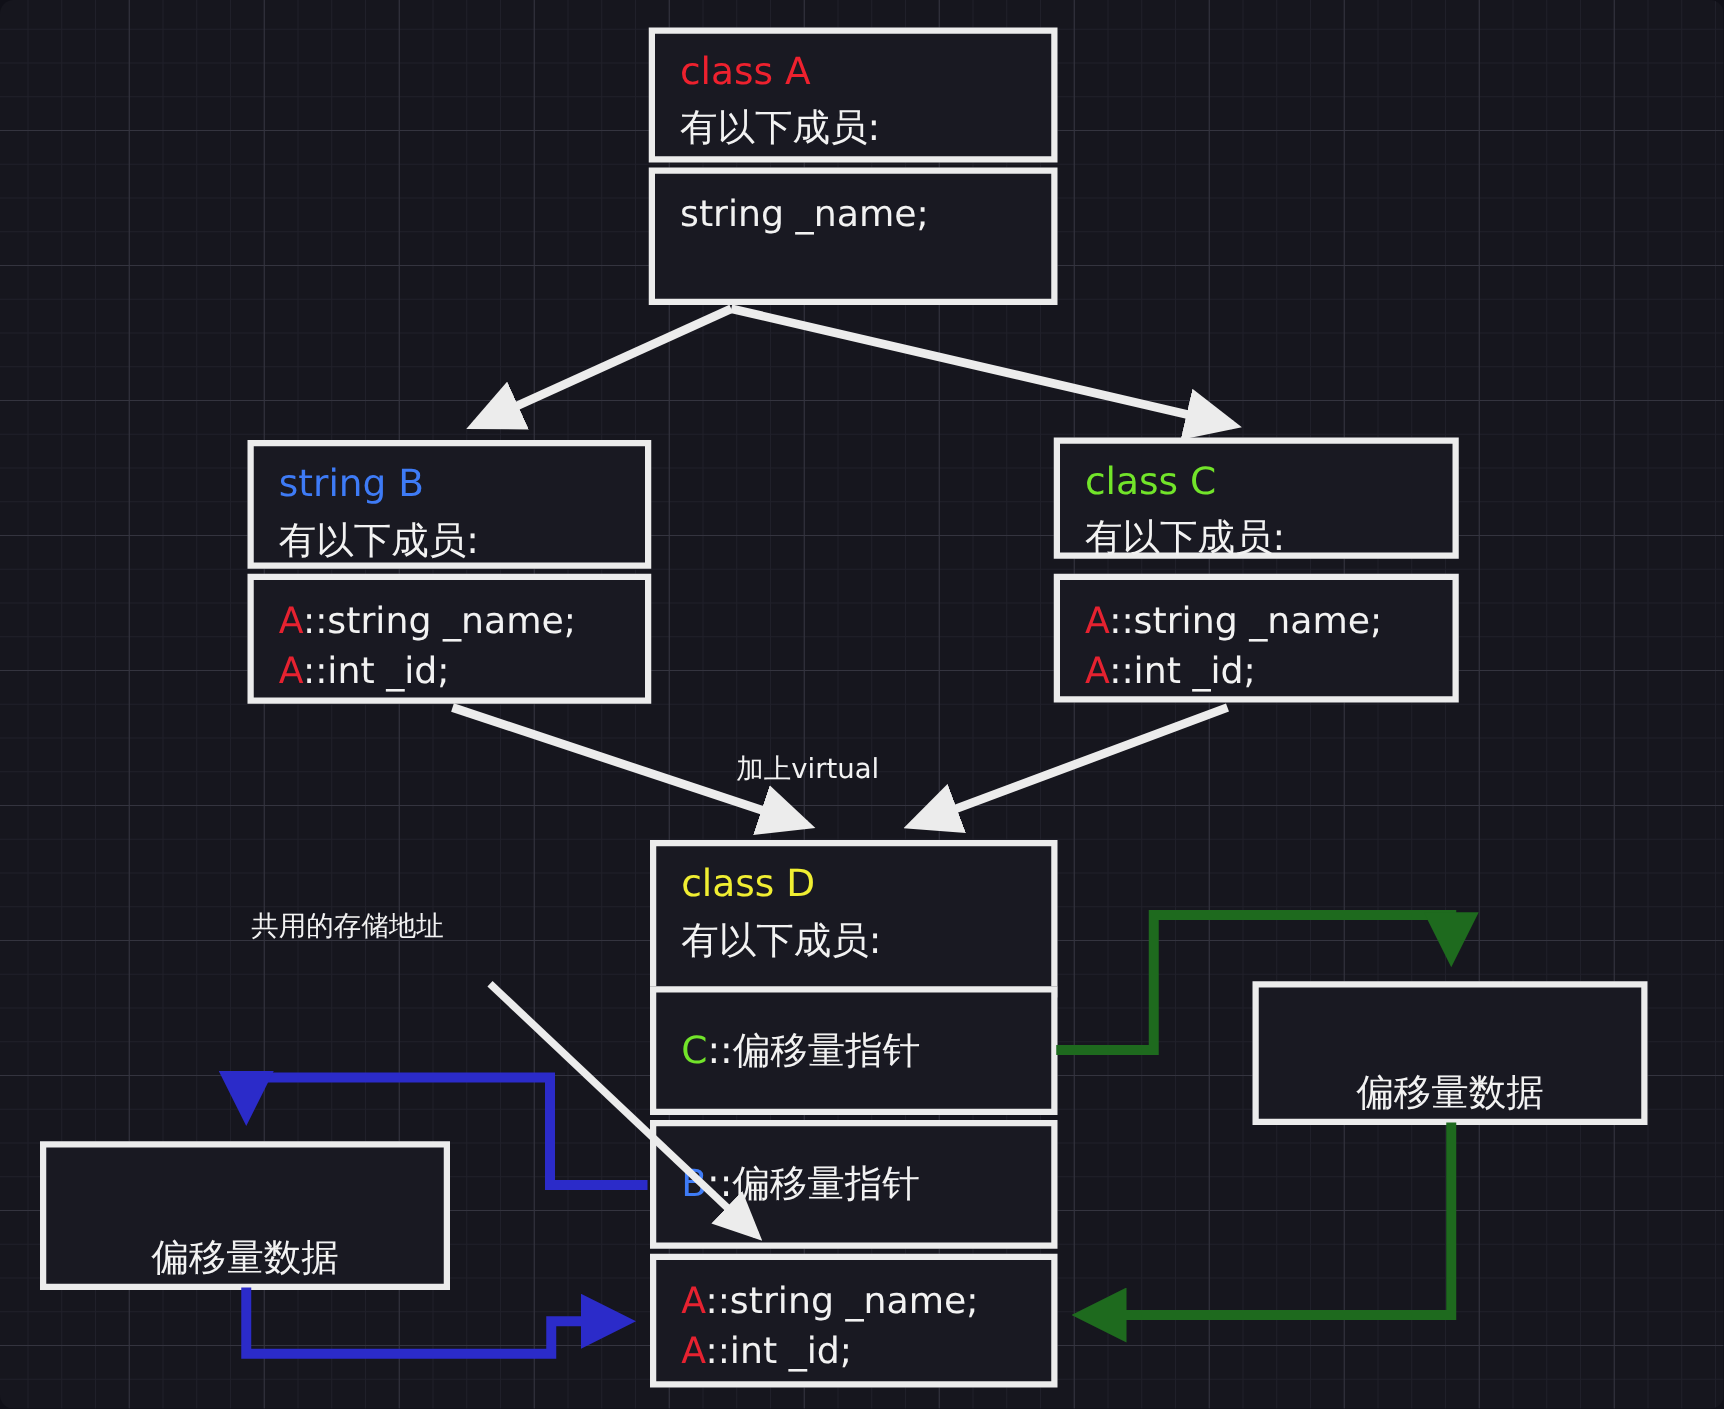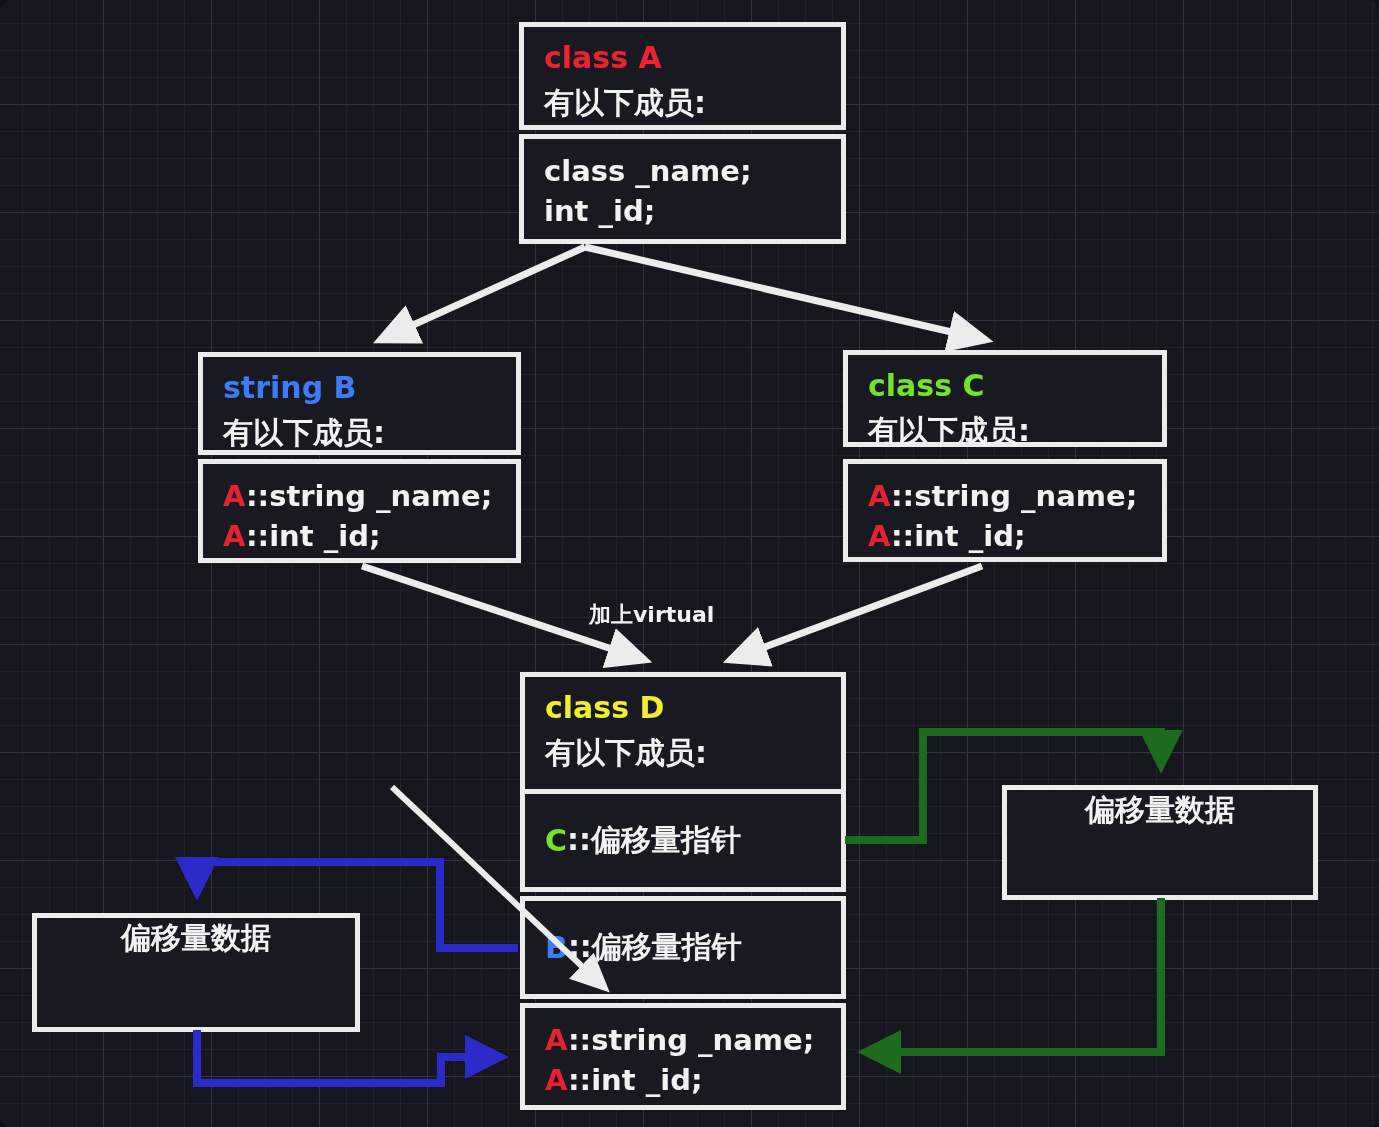--- a/index.html
+++ b/index.html
@@ -10,37 +10,37 @@
     overflow: hidden;
     background-color: #16161e;
     background-image:
       linear-gradient(#34343f 1px, transparent 1px),
       linear-gradient(90deg, #34343f 1px, transparent 1px),
       linear-gradient(#20202a 1px, transparent 1px),
       linear-gradient(90deg, #20202a 1px, transparent 1px);
     background-size: 108px 108px, 108px 108px, 27px 27px, 27px 27px;
     background-position: -5px -4px, -5px -4px, -5px -4px, -5px -4px;
     font-family: "DejaVu Sans", sans-serif;
-    font-weight: bold;
+    font-weight: normal;
     border-radius: 11px;
   }
   .panel {
     position: absolute;
     box-sizing: border-box;
     background: #191922;
     border: 5px solid #ececec;
     color: #f2f2f2;
     z-index: 2;
   }
   .hdr { padding: 8px 0 0 20px; }
   .hdr .line { display: block; font-size: 30px; line-height: 45px; white-space: nowrap; }
   .mem { padding: 12px 0 0 20px; }
   .mem .line { display: block; font-size: 29px; line-height: 40px; white-space: nowrap; }
   .single { display: flex; align-items: center; padding-left: 20px; font-size: 30px; }
-  .center-label { display: flex; align-items: flex-start; justify-content: center; font-size: 30px; }
+  .center-label { display: flex; align-items: flex-end; justify-content: center; font-size: 30px; }
   .floating-label {
     position: absolute;
     font-size: 22px;
     color: #f2f2f2;
     white-space: nowrap;
     z-index: 4;
   }
   svg.overlay {
     position: absolute;
     left: 0; top: 0;
@@ -52,24 +52,21 @@
 <body>
 
 <div class="canvas">
 
   <div class="panel hdr" style="left:519px; top:22px; width:327px; height:108px;">
     <span class="line" style="color: rgb(238, 33, 46);">class A</span>
     <span class="line">有以下成员:</span>
   </div>
   <div class="panel mem" style="left:519px; top:134px; width:327px; height:110px;">
     <span class="line">
-      <span style="color: rgb(230, 34, 48);"></span><span>class _name;</span>
-    </span>
-    <span class="line">
-      <span style="color: rgb(230, 34, 48);"></span><span>int _id;</span>
+      <span style="color: rgb(230, 34, 48);"></span><span>string _name;</span>
     </span>
   </div>
 
   <div class="panel hdr" style="left:198px; top:352px; width:323px; height:103px;">
     <span class="line" style="color: rgb(62, 123, 246);">string B</span>
     <span class="line">有以下成员:</span>
   </div>
   <div class="panel mem" style="left:198px; top:459px; width:323px; height:104px;">
     <span class="line">
       <span style="color: rgb(230, 34, 48);">A</span><span>::string _name;</span>
@@ -114,20 +111,21 @@
   </div>
 
   <div class="panel center-label" style="left:32px; top:913px; width:328px; height:119px;">
     <span>偏移量数据</span>
   </div>
   <div class="panel center-label" style="left:1002px; top:785px; width:316px; height:115px;">
     <span>偏移量数据</span>
   </div>
 
   <div class="floating-label" style="left:589px; top:600px;">加上virtual</div>
+  <div class="floating-label" style="left:201px; top:726px;">共用的存储地址</div>
 
   <svg class="overlay" width="1379" height="1127" viewBox="0 0 1379 1127">
     <defs>
       <marker id="head-white" markerWidth="6.5" markerHeight="6" refX="5.4" refY="3" orient="auto" markerUnits="strokeWidth">
         <path d="M0,0 L6.5,3 L0,6 Z" fill="#ececec"></path>
       </marker>
       <marker id="head-blue" markerWidth="5.5" markerHeight="5.5" refX="4.4" refY="2.75" orient="auto" markerUnits="strokeWidth">
         <path d="M0,0 L5.5,2.75 L0,5.5 Z" fill="#2b2bc9"></path>
       </marker>
       <marker id="head-green" markerWidth="5.5" markerHeight="5.5" refX="4.4" refY="2.75" orient="auto" markerUnits="strokeWidth">

